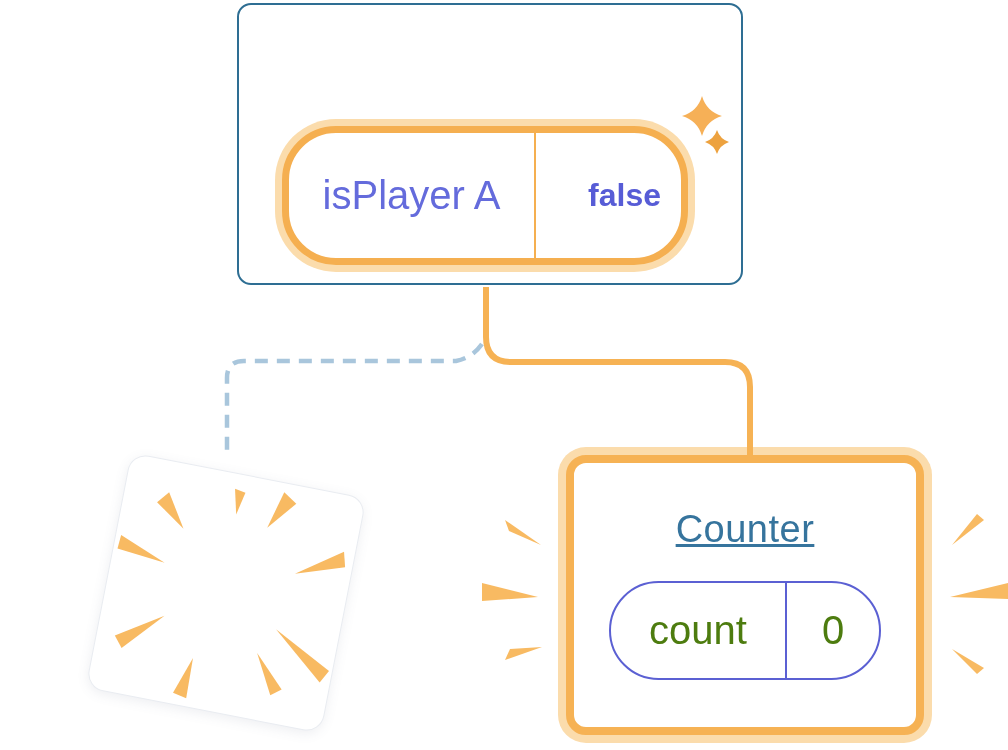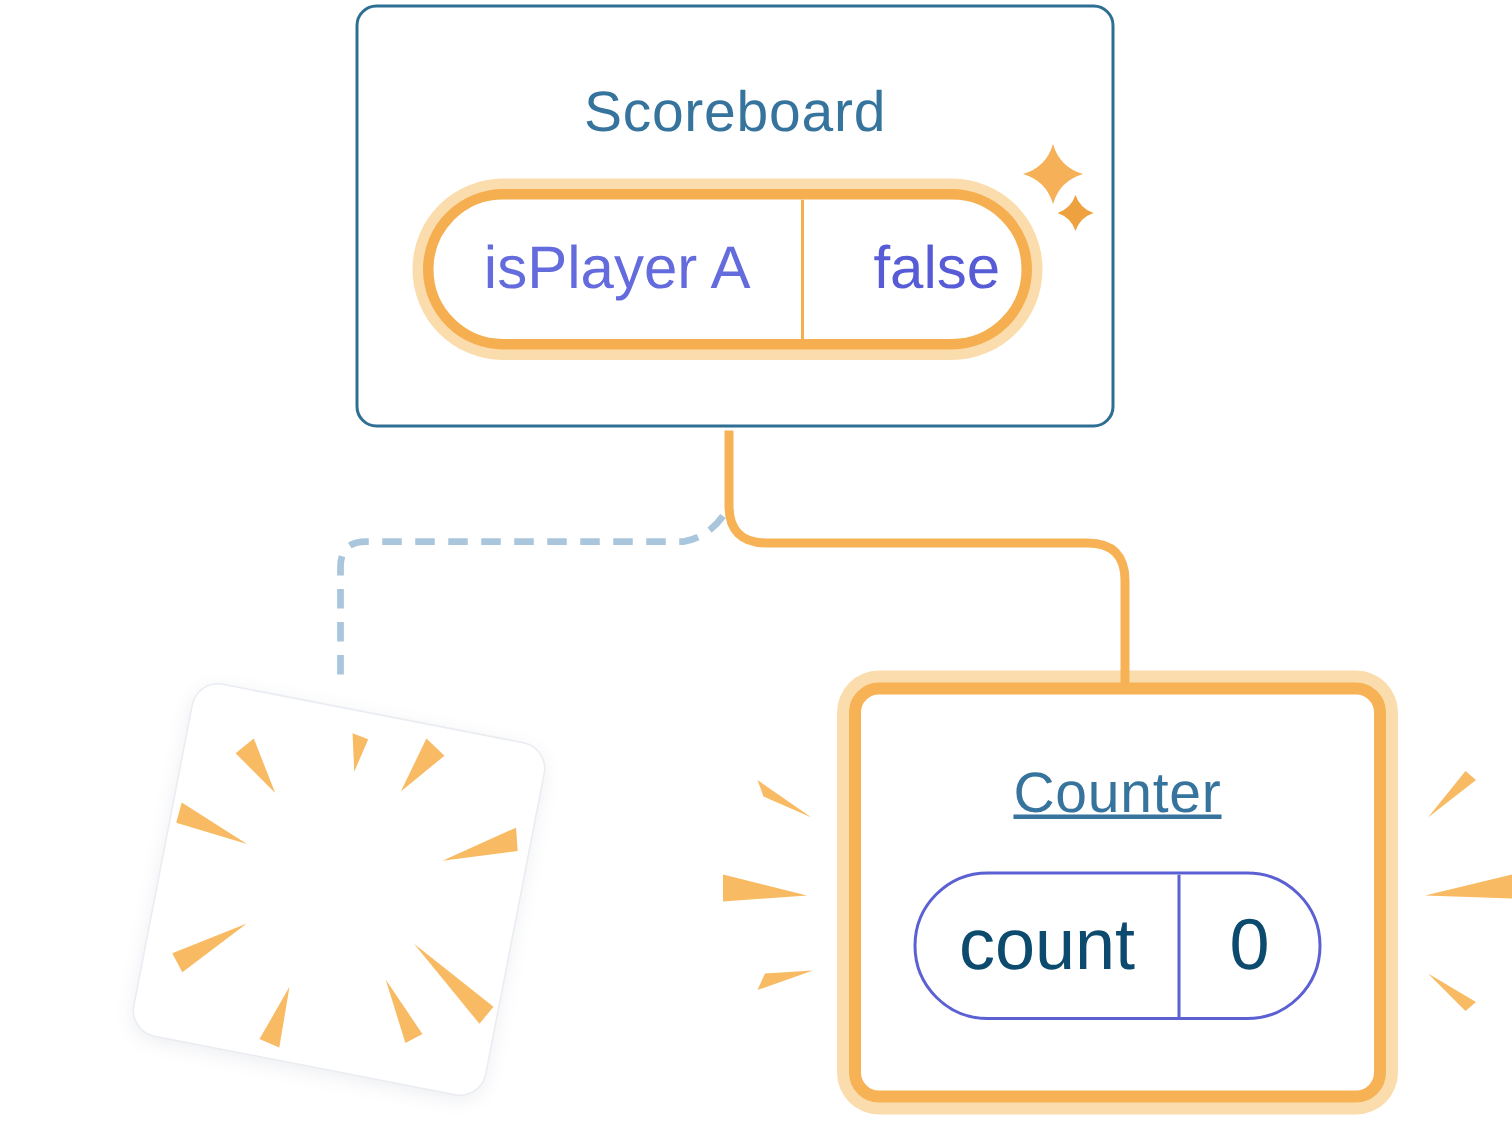--- a/index.html
+++ b/index.html
@@ -14,48 +14,48 @@
     position:absolute;left:237px;top:3px;width:506px;height:282px;
     background:#fff;border:2.5px solid #2E6E93;border-radius:14px;z-index:2;
   }
   .card-title{
     position:absolute;left:0;width:100%;text-align:center;
     color:#36749D;font-size:38px;line-height:40px;font-weight:500;letter-spacing:.5px;
   }
   .scoreboard-card .card-title{top:50px;}
 
   .state-pill-glow{
-    position:absolute;left:36px;top:114px;width:420px;height:121px;
+    position:absolute;left:36px;top:114px;width:420px;height:153px;
     background:#FBDCAC;border-radius:61px;padding:7px;
   }
   .state-pill{
     width:100%;height:100%;background:#fff;border:7px solid #F5AF50;
     border-radius:54px;display:flex;align-items:stretch;overflow:hidden;
   }
   .state-pill .cell{display:flex;align-items:center;justify-content:center;}
   .state-pill .cell.key{width:245px;color:#646BDC;font-size:40px;}
-  .state-pill .cell.value{flex:1;color:#575CD6;font-size:40px;font-weight:400;padding-left:32px;}
+  .state-pill .cell.value{flex:1;color:#575CD6;font-size:32px;font-weight:700;padding-left:32px;}
   .state-pill .divider{width:2px;background:#F5AF50;}
 
   
   .counter-card-glow{
     position:absolute;left:558px;top:447px;width:374px;height:296px;
     background:#FBDCAC;border-radius:28px;padding:8px;z-index:2;
   }
   .counter-card{
     position:relative;width:100%;height:100%;background:#fff;
     border:8px solid #F6B254;border-radius:20px;
   }
   .counter-card .card-title{top:46px;text-decoration:underline;}
   .counter-pill{
     position:absolute;left:35px;top:118px;width:272px;height:99px;
     background:#fff;border:2px solid #5B60D3;border-radius:50px;
     display:flex;align-items:stretch;overflow:hidden;
   }
-  .counter-pill .cell{display:flex;align-items:center;justify-content:center;color:#0c4a6e;font-size:48px;}
+  .counter-pill .cell{display:flex;align-items:center;justify-content:center;color:#4d7c0f;font-size:40px;}
   .counter-pill .cell.key{width:174px;}
   .counter-pill .cell.value{flex:1;}
   .counter-pill .divider{width:2px;background:#5B60D3;}
 
   
   .poof-card{
     position:absolute;left:106px;top:473px;width:240px;height:240px;
     background:#fff;border:1px solid #E9ECF1;border-radius:18px;
     box-shadow:0 3px 12px rgba(90,100,125,.10);
     transform:rotate(11deg);z-index:2;
@@ -72,21 +72,20 @@
 <body>
 
 <div class="stage">
 
   <svg class="connector-layer" width="1008" height="750" viewBox="0 0 1008 750">
     <path d="M482 344 Q472 358 456 361 H244 Q227 361 227 378 V458" fill="none" stroke="#A9C6DC" stroke-width="4.5" stroke-dasharray="13 9"></path>
     <path d="M486 287 V337 Q486 362 511 362 H725 Q750 362 750 387 V458" fill="none" stroke="#F6B254" stroke-width="6"></path>
   </svg>
 
   <div class="scoreboard-card">
-    <div class="card-title">Scoreboard</div>
     <div class="state-pill-glow">
       <div class="state-pill">
         <div class="cell key">isPlayer A</div>
         <div class="divider"></div>
         <div class="cell value">false</div>
       </div>
     </div>
   </div>
 
   <svg class="sparkles" width="64" height="68" viewBox="0 0 64 68">

